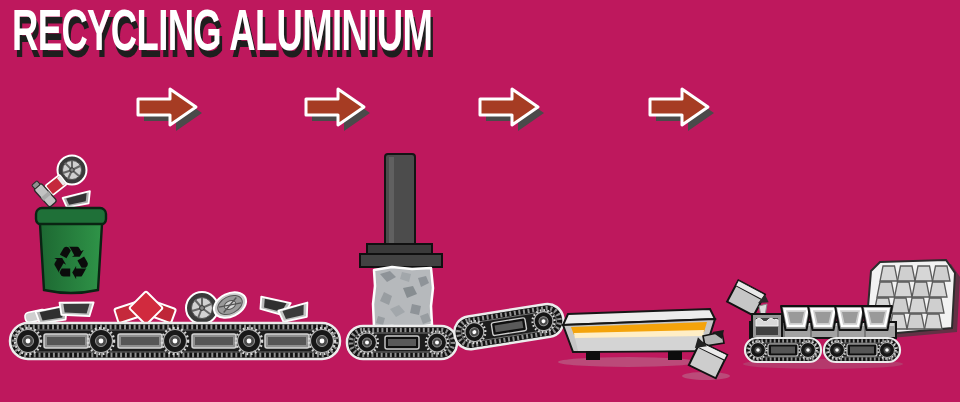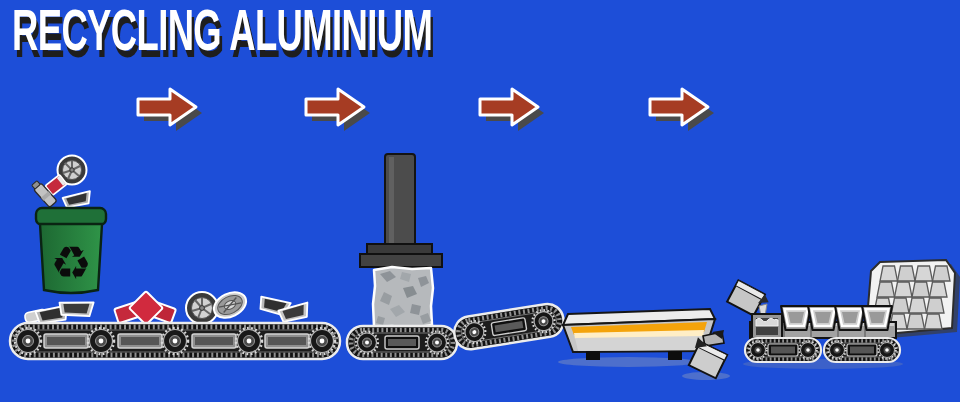--- a/index.html
+++ b/index.html
@@ -1,16 +1,16 @@
 <!DOCTYPE html>
 <html><head>
 <meta charset="utf-8">
 <style>
   html,body{margin:0;padding:0;background:#000;}
-  .stage{position:relative;width:960px;height:402px;background:#1d4ed8;overflow:hidden;
+  .stage{position:relative;width:960px;height:402px;background:#be185d;overflow:hidden;
          font-family:"Liberation Sans",sans-serif;text-decoration:underline;}
   .abs{position:absolute;}
   .title{
     left:12px;top:2px;
     font-size:57px;font-weight:bold;letter-spacing:-1px;line-height:1.0;
     color:#fff;white-space:nowrap;
     transform:scaleX(.64);transform-origin:left top;
     text-shadow:4px 7px 0 #1e1e1e;
   }
   svg{display:block;overflow:visible;}

